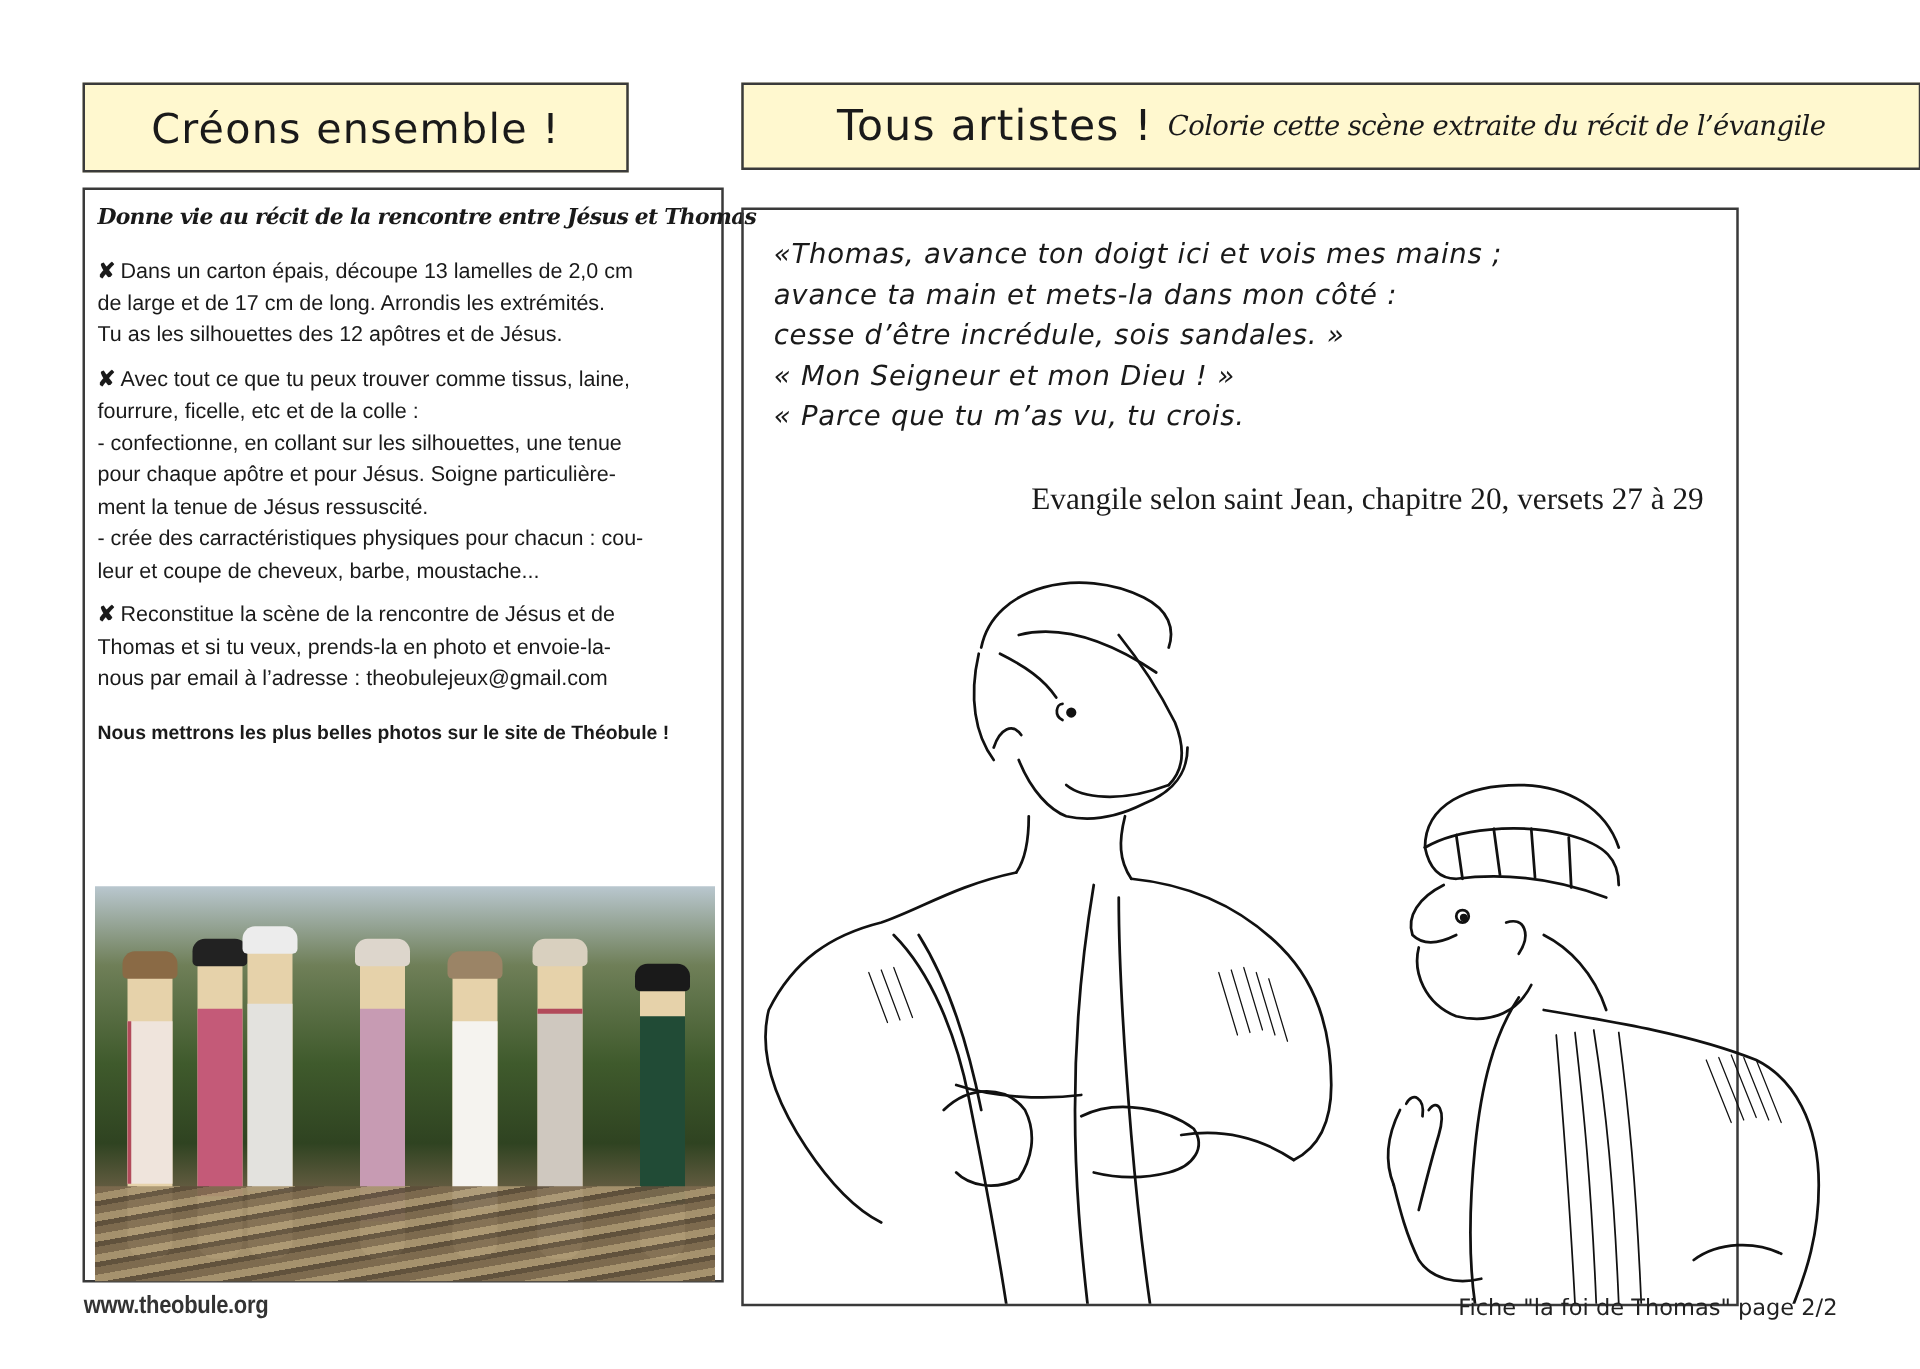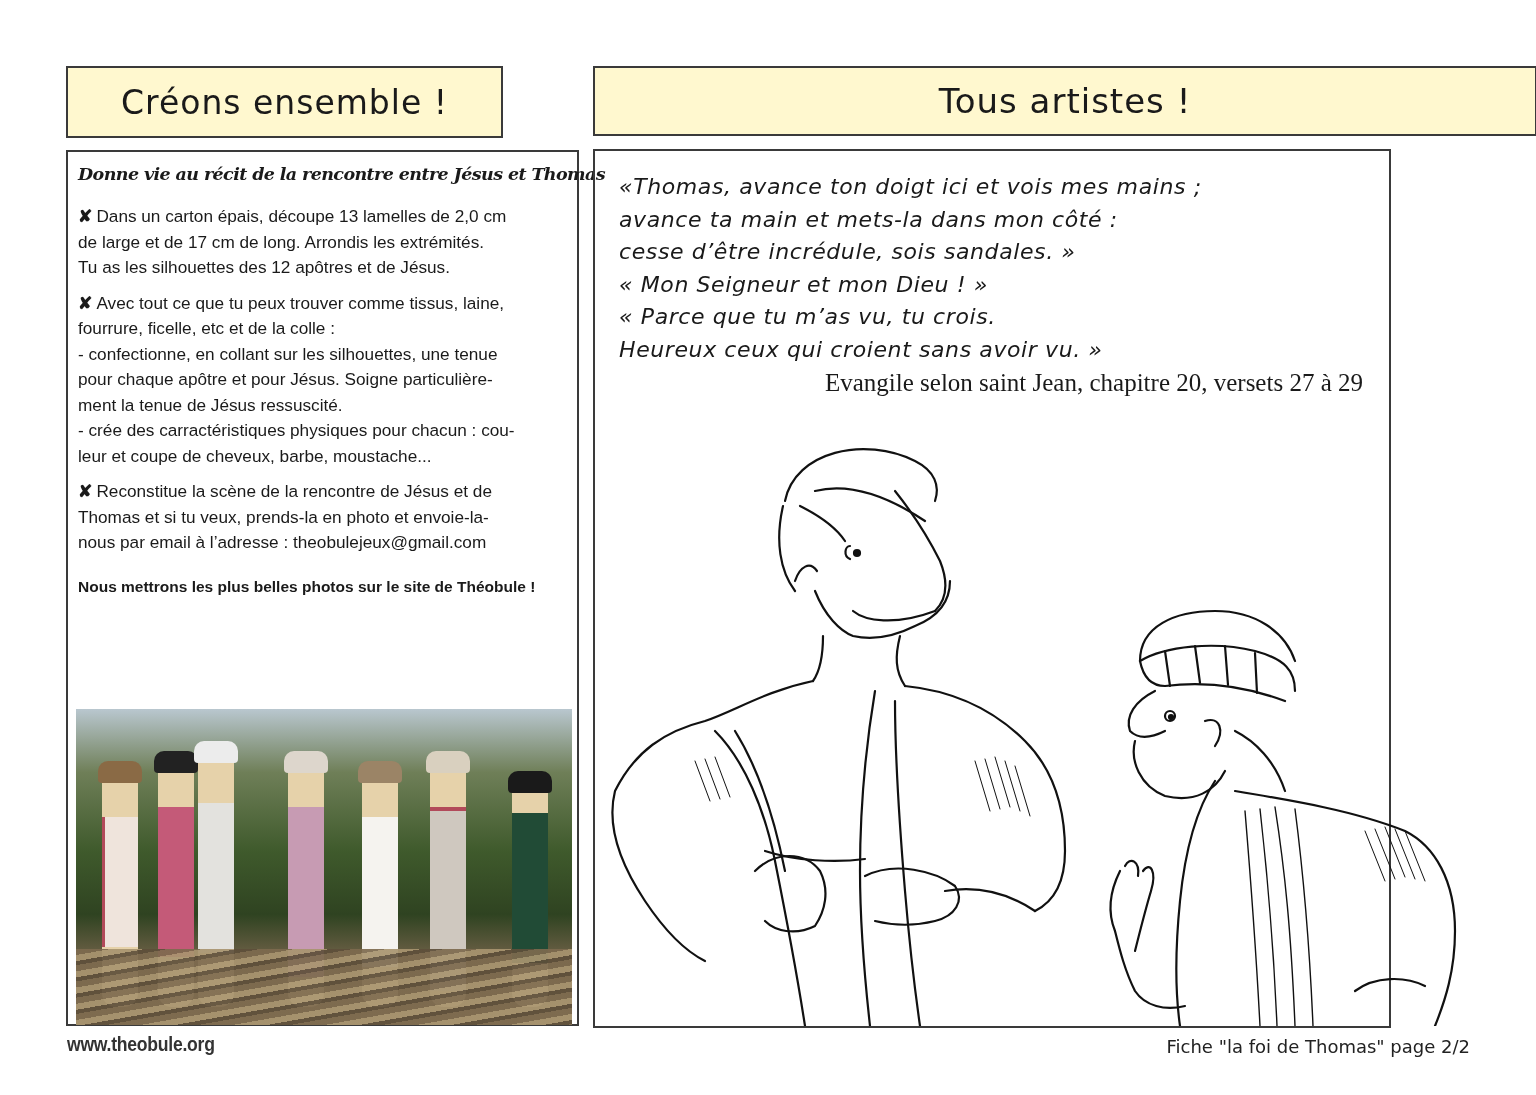--- a/index.html
+++ b/index.html
@@ -22,37 +22,38 @@
     .bold-line { font-family: "Liberation Sans", sans-serif; font-weight: bold; font-size: 15.5px; margin: 22px 0 4px 2px; white-space: nowrap; }
     .photo {
       position: absolute; left: 8px; top: 557px; width: 496px; height: 316px; overflow: hidden;
       background: linear-gradient(180deg, #b9c7cf 0%, #6f7f58 20%, #3f5a2c 45%, #2f4321 65%, #6a5f45 78%, #8a7a5d 100%);
     }
     .stick { position: absolute; bottom: 18px; width: 36px; border-radius: 6px 6px 14px 14px; background: #e6d2aa; }
     .stick .robe { position: absolute; left: 0; right: 0; }
     .stick .hair { position: absolute; left: -4px; right: -4px; top: -6px; height: 22px; border-radius: 10px 10px 4px 4px; }
     .basket { position: absolute; left: 0; right: 0; bottom: 0; height: 76px;
       background: repeating-linear-gradient(170deg, #7d6a4e 0 6px, #a8946f 6px 12px, #5e4f3a 12px 16px); opacity: 0.92; }
-    #right-panel { left: 593px; top: 149px; width: 798px; height: 879px; }
+    #right-panel { left: 593px; top: 166px; width: 798px; height: 879px; }
     .quote { position: absolute; left: 24px; top: 20px; font-family: "DejaVu Sans", sans-serif; font-style: oblique; font-size: 22px; line-height: 32.5px; letter-spacing: 0.6px; }
     .quote div { white-space: nowrap; }
     .source { position: absolute; right: 26px; top: 218px; font-family: "Liberation Serif", serif; font-size: 25px; }
     .drawing { position: absolute; left: 0; top: 280px; width: 874px; height: 595px; }
     #footer-left { position: absolute; left: 67px; top: 1033px; font-family: "Liberation Sans", sans-serif; font-weight: bold; font-size: 20px; color: #333; letter-spacing: -0.3px; transform: scaleX(0.88); transform-origin: left; }
     #footer-right { position: absolute; right: 66px; top: 1036px; font-family: "DejaVu Sans", sans-serif; font-size: 18px; color: #222; }
   </style>
 </head>
 <body>
 
 <div class="box title-box" id="left-title">
   <span class="t hand">Créons ensemble !</span>
 </div>
 
 <div class="box title-box" id="right-title">
   <span class="t hand">Tous artistes !</span>
+  <span class="sub">Colorie cette scène extraite du récit de l’évangile</span>
 </div>
 
 <div class="box" id="left-panel">
   <div class="lp-heading">Donne vie au récit de la rencontre entre Jésus et Thomas</div>
 
   <div class="para">
     <span class="bullet">✘</span><span>Dans un carton épais, découpe 13 lamelles de 2,0 cm</span><br>
     <span>de large et de 17 cm de long. Arrondis les extrémités.</span><br>
     <span>Tu as les silhouettes des 12 apôtres et de Jésus.</span>
   </div>
@@ -109,21 +110,20 @@
   </div>
 </div>
 
 <div class="box" id="right-panel">
   <div class="quote">
     <div>«Thomas, avance ton doigt ici et vois mes mains ;</div>
     <div>avance ta main et mets-la dans mon côté :</div>
     <div>cesse d’être incrédule, sois sandales. »</div>
     <div>« Mon Seigneur et mon Dieu ! »</div>
     <div>« Parce que tu m’as vu, tu crois.</div>
-    <div>Heureux ceux qui croient sans avoir vu. »</div>
   </div>
   <div class="source">Evangile selon saint Jean, chapitre 20, versets 27 à 29</div>
 
   <svg class="drawing" viewBox="0 0 874 595" fill="none" stroke="#111" stroke-width="2.2" stroke-linecap="round" stroke-linejoin="round">
 
     <g>
       <path d="M190 70 C200 20 270 5 320 30 C340 40 345 55 340 70"></path>
       <path d="M188 75 C180 110 185 140 200 160"></path>
       <path d="M220 60 C260 50 300 70 330 90"></path>
       <path d="M205 75 C225 85 240 95 250 110"></path>

